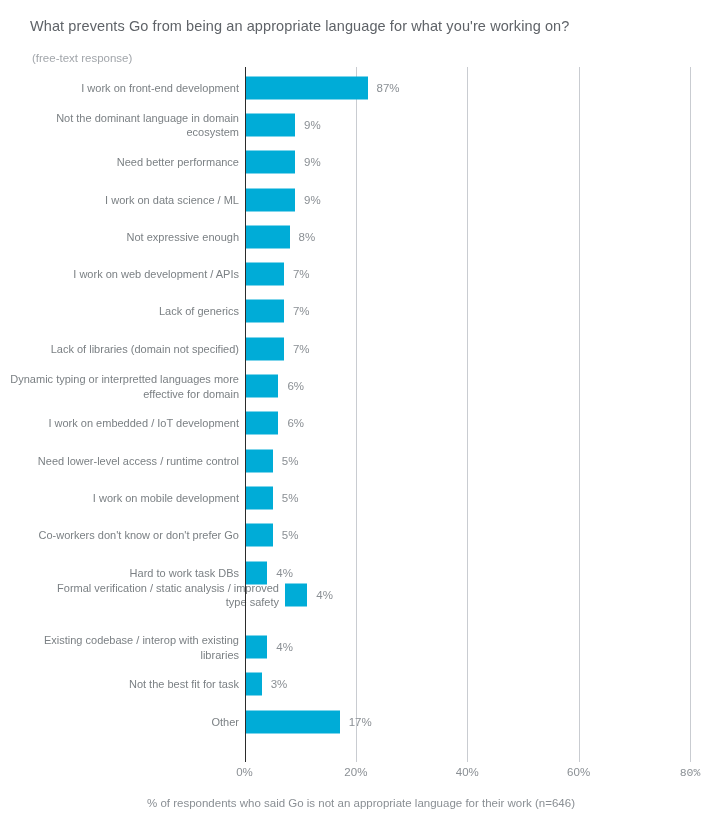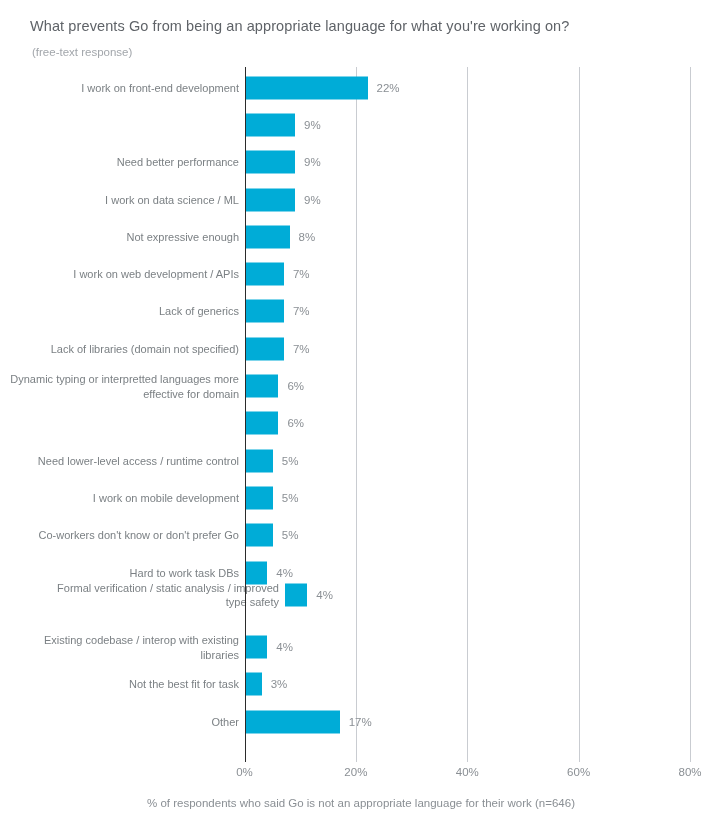--- a/index.html
+++ b/index.html
@@ -22,21 +22,21 @@
     left: 30px;
     top: 18px;
     font-size: 14.5px;
     color: #5f6368;
     letter-spacing: 0.1px;
     white-space: nowrap;
   }
   #chart-subtitle {
     position: absolute;
     left: 32px;
-    top: 46px;
+    top: 52px;
     font-size: 11.5px;
     color: #a2a6ab;
     white-space: nowrap;
   }
 
   
   #plot {
     position: absolute;
     left: 0;
     top: 0;
@@ -125,29 +125,30 @@
       <div class="gridline" style="left: 355.875px;"></div>
       <div class="gridline" style="left: 467.25px;"></div>
       <div class="gridline" style="left: 578.625px;"></div>
       <div class="gridline" style="left: 690px;"></div>
     </div>
   <div id="xticks">
       <div class="xtick" style="left: 244.5px;">0%</div>
       <div class="xtick" style="left: 355.875px;">20%</div>
       <div class="xtick" style="left: 467.25px;">40%</div>
       <div class="xtick" style="left: 578.625px;">60%</div>
-      <div class="xtick" style="left: 690px;">80%</div>
+      <div class="xtick" style="left: 690px; font-family: Liberation Mono, monospace;">80%</div>
     </div>
   <div id="rows">
       <div class="row" style="top: 69px;">
         <div class="cat-label">I work on front-end development</div>
         <div class="bar" style="width: 122.512px; background: rgb(0, 172, 215);"></div>
-        <div class="val-label" style="left: 376.512px;">22%</div>
+        <div class="val-label" style="left: 376.512px;">87%</div>
       </div>
       <div class="row" style="top: 106.3px;">
+        <div class="cat-label">Not the dominant language in domain ecosystem</div>
         <div class="bar" style="width: 50.1187px; background: rgb(0, 172, 215);"></div>
         <div class="val-label" style="left: 304.119px;">9%</div>
       </div>
       <div class="row" style="top: 143.6px;">
         <div class="cat-label">Need better performance</div>
         <div class="bar" style="width: 50.1187px; background: rgb(0, 172, 215);"></div>
         <div class="val-label" style="left: 304.119px;">9%</div>
       </div>
       <div class="row" style="top: 180.9px;">
         <div class="cat-label">I work on data science / ML</div>
@@ -173,20 +174,21 @@
         <div class="cat-label">Lack of libraries (domain not specified)</div>
         <div class="bar" style="width: 38.9812px; background: rgb(0, 172, 215);"></div>
         <div class="val-label" style="left: 292.981px;">7%</div>
       </div>
       <div class="row" style="top: 367.4px;">
         <div class="cat-label">Dynamic typing or interpretted languages more effective for domain</div>
         <div class="bar" style="width: 33.4125px; background: rgb(0, 172, 215);"></div>
         <div class="val-label" style="left: 287.413px;">6%</div>
       </div>
       <div class="row" style="top: 404.7px;">
+        <div class="cat-label">I work on embedded / IoT development</div>
         <div class="bar" style="width: 33.4125px; background: rgb(0, 172, 215);"></div>
         <div class="val-label" style="left: 287.413px;">6%</div>
       </div>
       <div class="row" style="top: 442px;">
         <div class="cat-label">Need lower-level access / runtime control</div>
         <div class="bar" style="width: 27.8438px; background: rgb(0, 172, 215);"></div>
         <div class="val-label" style="left: 281.844px;">5%</div>
       </div>
       <div class="row" style="top: 479.3px;">
         <div class="cat-label">I work on mobile development</div>

